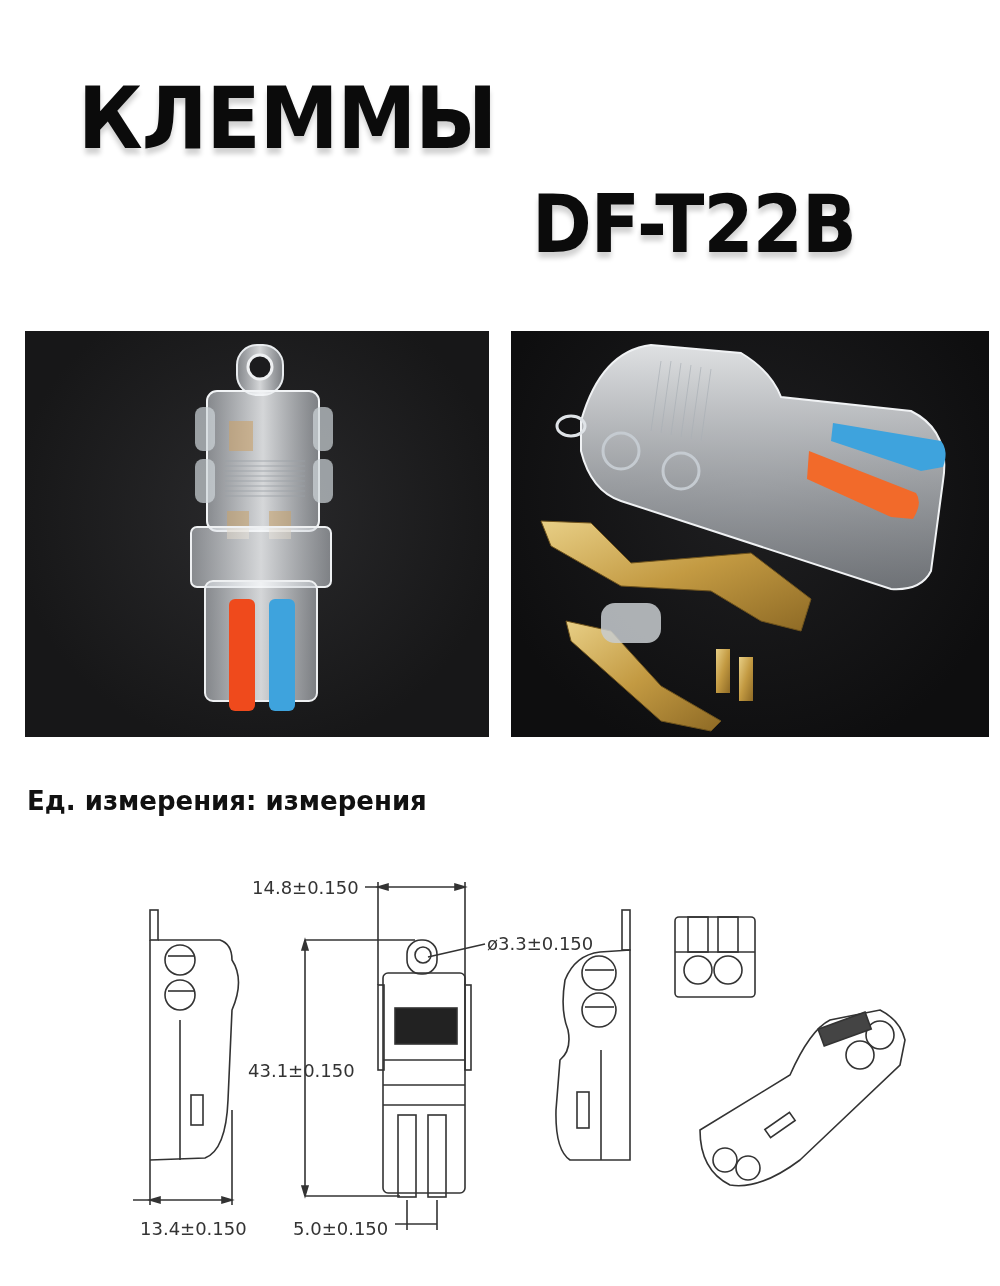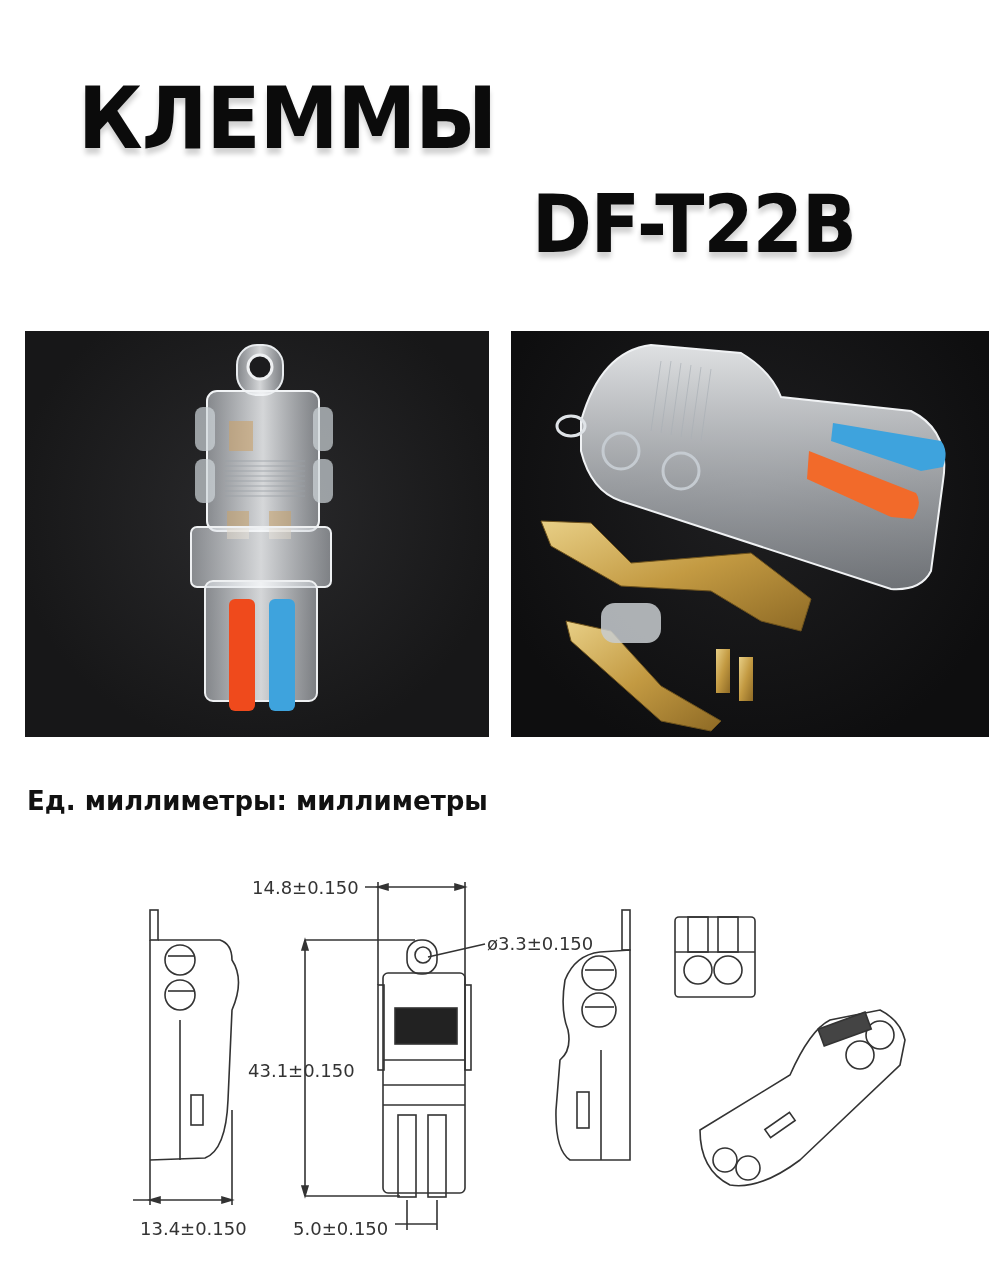--- a/index.html
+++ b/index.html
@@ -95,21 +95,21 @@
     <path d="M298 120 L 405 162 Q 412 172 402 188 L 380 186 L 296 148 Z" fill="#f26a2a"></path>
 
     <path d="M30 190 L 80 192 L 120 232 L 240 222 L 300 268 L 290 300 L 250 290 L 200 260 L 110 255 L 40 215 Z" fill="url(#brass)" stroke="#6f531c" stroke-width="1"></path>
     <path d="M55 290 L 100 300 L 150 355 L 210 390 L 200 400 L 150 390 L 60 310 Z" fill="url(#brass)" stroke="#6f531c" stroke-width="1"></path>
     <rect x="90" y="272" width="60" height="40" rx="14" fill="#c8ccd0" opacity="0.85"></rect>
     <rect x="205" y="318" width="14" height="44" fill="url(#brass)"></rect>
     <rect x="228" y="326" width="14" height="44" fill="url(#brass)"></rect>
   </svg>
 </div>
 
-<div class="units">Ед. миллиметры: миллиметры</div>
+<div class="units">Ед. измерения: измерения</div>
 
 <svg class="drawing" viewBox="0 0 1000 400">
   <g fill="none" stroke="#333" stroke-width="1.6">
 
     <g>
       <rect x="150" y="50" width="8" height="30"></rect>
       <path d="M150 80 L150 300"></path>
       <path d="M158 80 L220 80 Q 232 84 232 100 Q 245 120 232 150 L 228 240 Q 226 290 205 298 L 150 300"></path>
       <circle cx="180" cy="100" r="15"></circle>
         <circle cx="180" cy="135" r="15"></circle>

